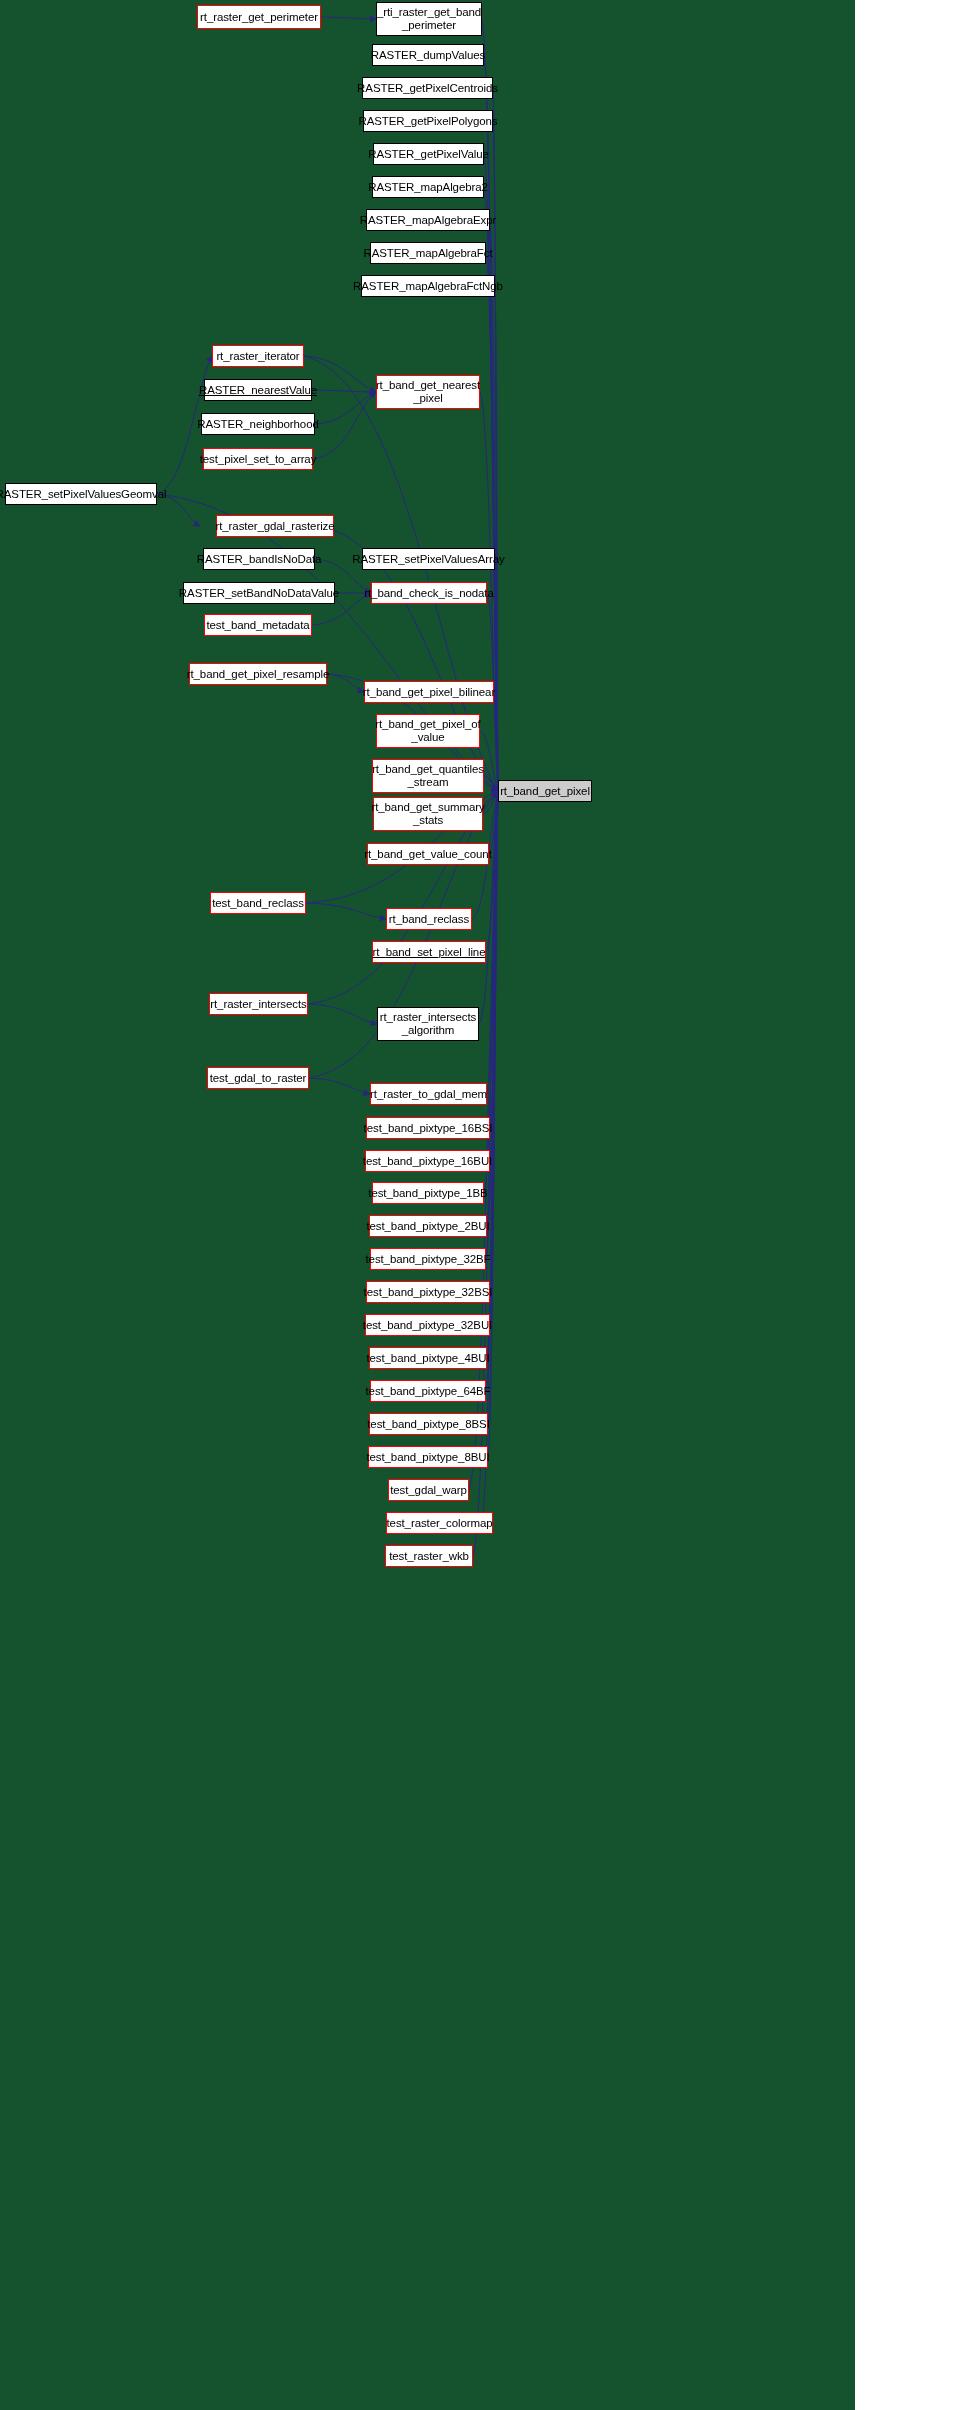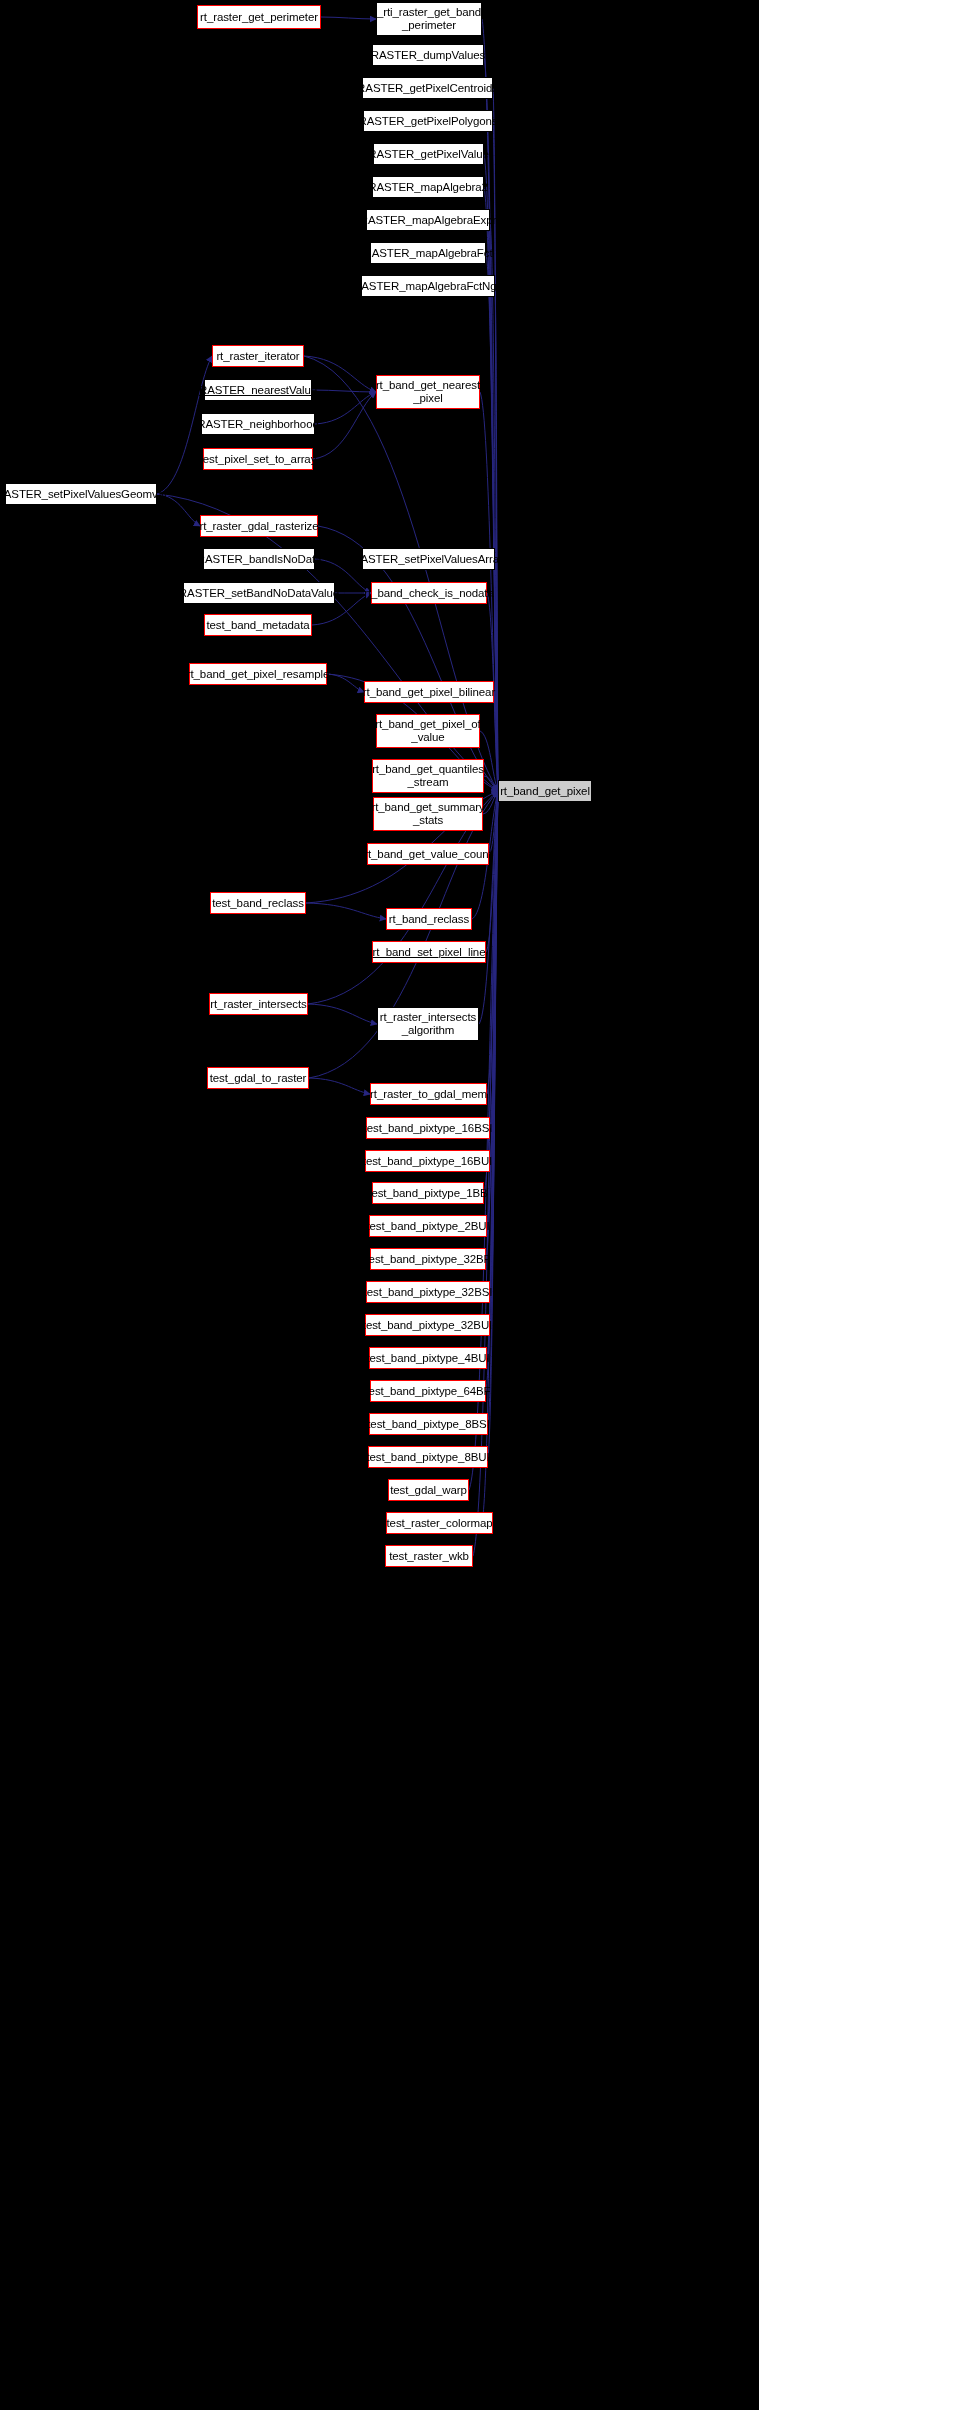--- a/index.html
+++ b/index.html
@@ -1,18 +1,18 @@
 <!DOCTYPE html>
 <html><head>
 <meta charset="utf-8">
 <title>rt_band_get_pixel caller graph</title>
 <style>
   html,body{margin:0;padding:0;background:#ffffff;}
   body{font-family:"Liberation Sans",sans-serif;}
-  #graph{position:relative;width:759px;height:2410px;background:#000000;overflow:hidden;}
+  #graph{position:relative;width:855px;height:2410px;background:#14532d;overflow:hidden;}
   svg#edges{position:absolute;left:0;top:0;width:953px;height:2410px;pointer-events:none;}
   .node{
     position:absolute;
     box-sizing:border-box;
     background:#ffffff;
     border:1px solid #000000;
     display:flex;
     align-items:center;
     justify-content:center;
     text-align:center;
@@ -107,21 +107,21 @@
       <div class="node" style="left: 366px; top: 209px; width: 124px; height: 22px;">RASTER_mapAlgebraExpr</div>
       <div class="node" style="left: 370px; top: 242px; width: 116px; height: 22px;">RASTER_mapAlgebraFct</div>
       <div class="node" style="left: 361px; top: 275px; width: 134px; height: 22px;">RASTER_mapAlgebraFctNgb</div>
       <div class="node red" style="left: 212px; top: 345px; width: 92px; height: 22px;">rt_raster_iterator</div>
       <div class="node red" style="left: 376px; top: 375px; width: 104px; height: 34px;">rt_band_get_nearest
 _pixel</div>
       <div class="node" style="left: 204px; top: 379px; width: 108px; height: 22px; text-decoration: underline;">RASTER_nearestValue</div>
       <div class="node" style="left: 201px; top: 413px; width: 114px; height: 22px;">RASTER_neighborhood</div>
       <div class="node red" style="left: 203px; top: 448px; width: 110px; height: 22px;">test_pixel_set_to_array</div>
       <div class="node" style="left: 5px; top: 483px; width: 152px; height: 22px;">RASTER_setPixelValuesGeomval</div>
-      <div class="node red" style="left: 200px; top: 515px; width: 118px; height: 22px;">rt_raster_gdal_rasterize</div>
+      <div class="node red" style="left: 216px; top: 515px; width: 118px; height: 22px;">rt_raster_gdal_rasterize</div>
       <div class="node" style="left: 203px; top: 548px; width: 112px; height: 22px;">RASTER_bandIsNoData</div>
       <div class="node" style="left: 362px; top: 548px; width: 133px; height: 22px;">RASTER_setPixelValuesArray</div>
       <div class="node" style="left: 183px; top: 582px; width: 152px; height: 22px;">RASTER_setBandNoDataValue</div>
       <div class="node red" style="left: 371px; top: 582px; width: 116px; height: 22px;">rt_band_check_is_nodata</div>
       <div class="node red" style="left: 204px; top: 614px; width: 108px; height: 22px;">test_band_metadata</div>
       <div class="node red" style="left: 189px; top: 663px; width: 138px; height: 22px;">rt_band_get_pixel_resample</div>
       <div class="node red" style="left: 364px; top: 681px; width: 130px; height: 22px;">rt_band_get_pixel_bilinear</div>
       <div class="node red" style="left: 376px; top: 714px; width: 104px; height: 34px;">rt_band_get_pixel_of
 _value</div>
       <div class="node red" style="left: 372px; top: 759px; width: 112px; height: 34px;">rt_band_get_quantiles

